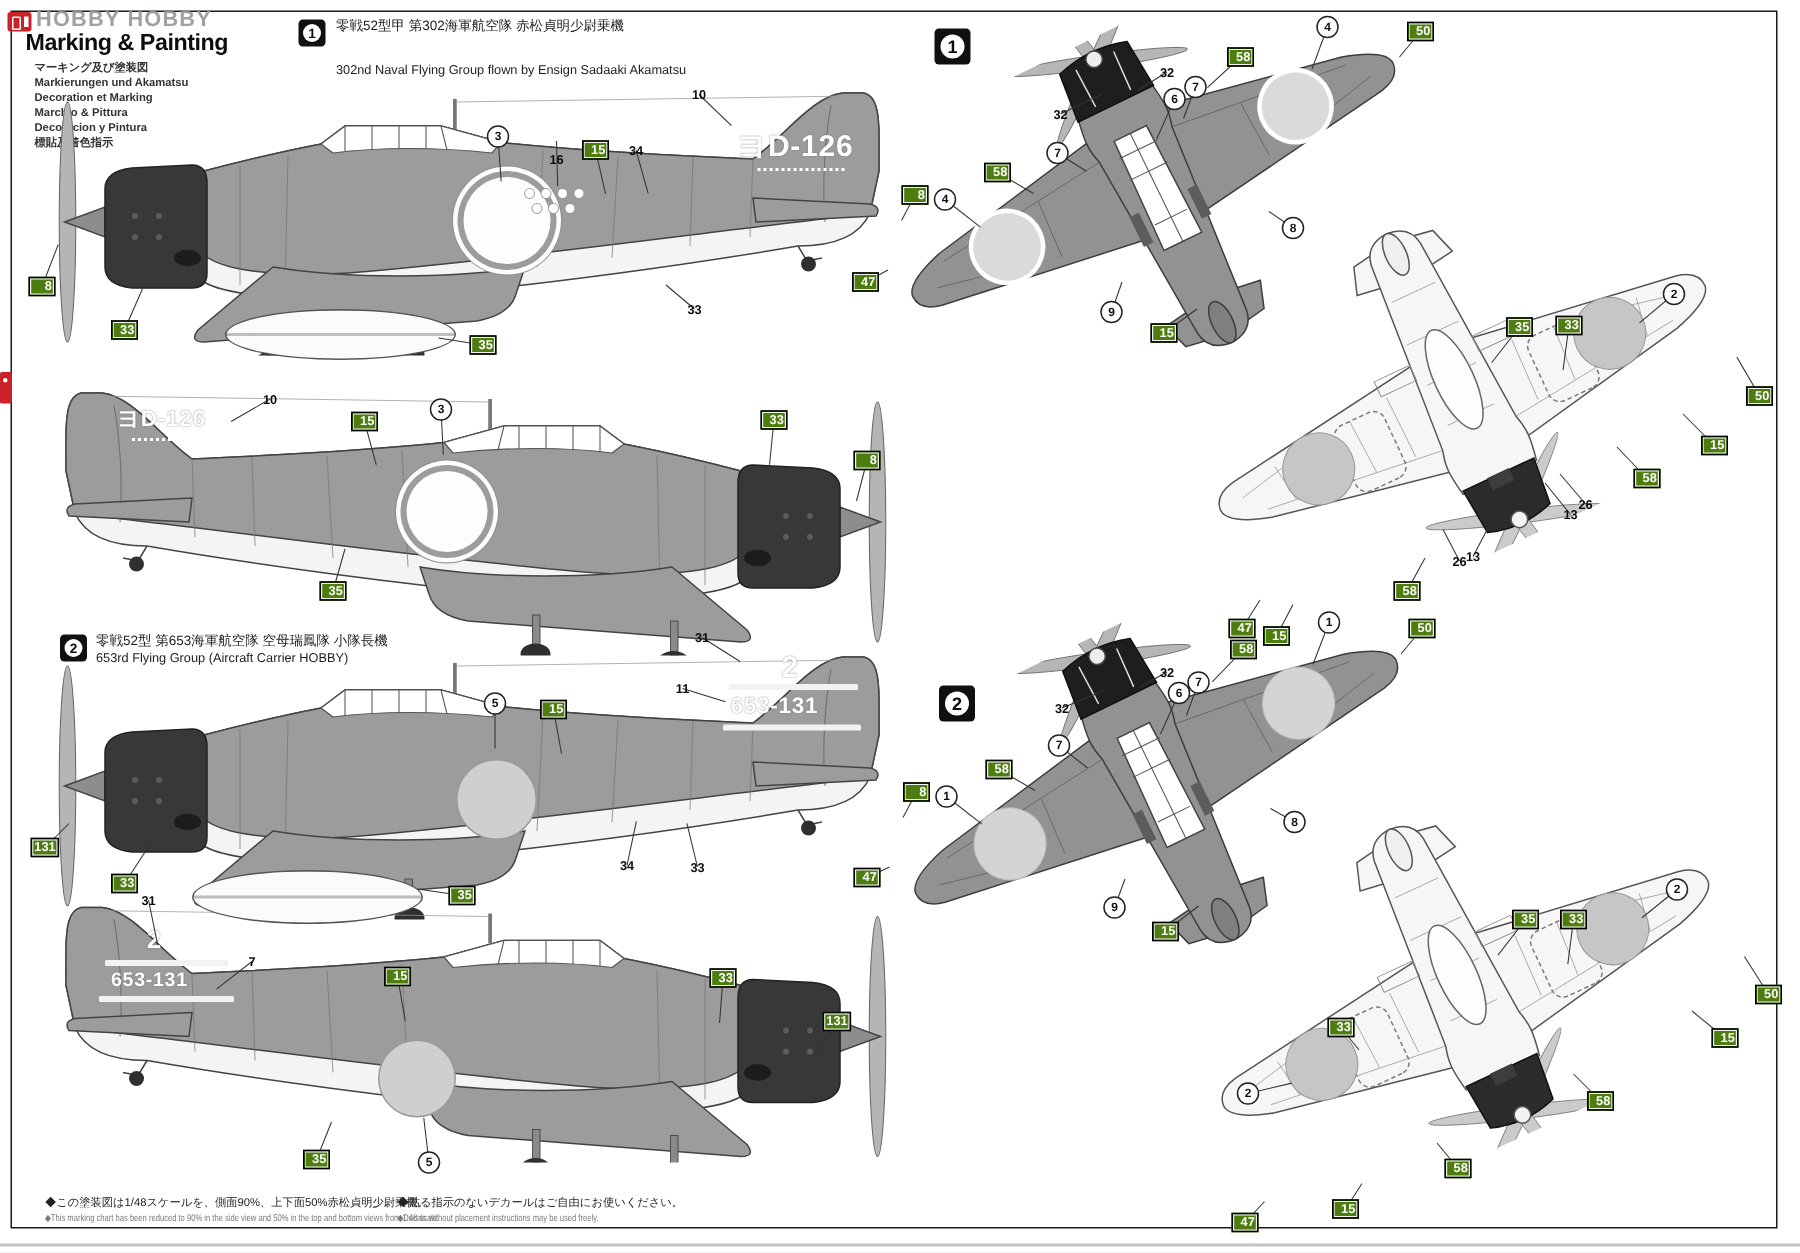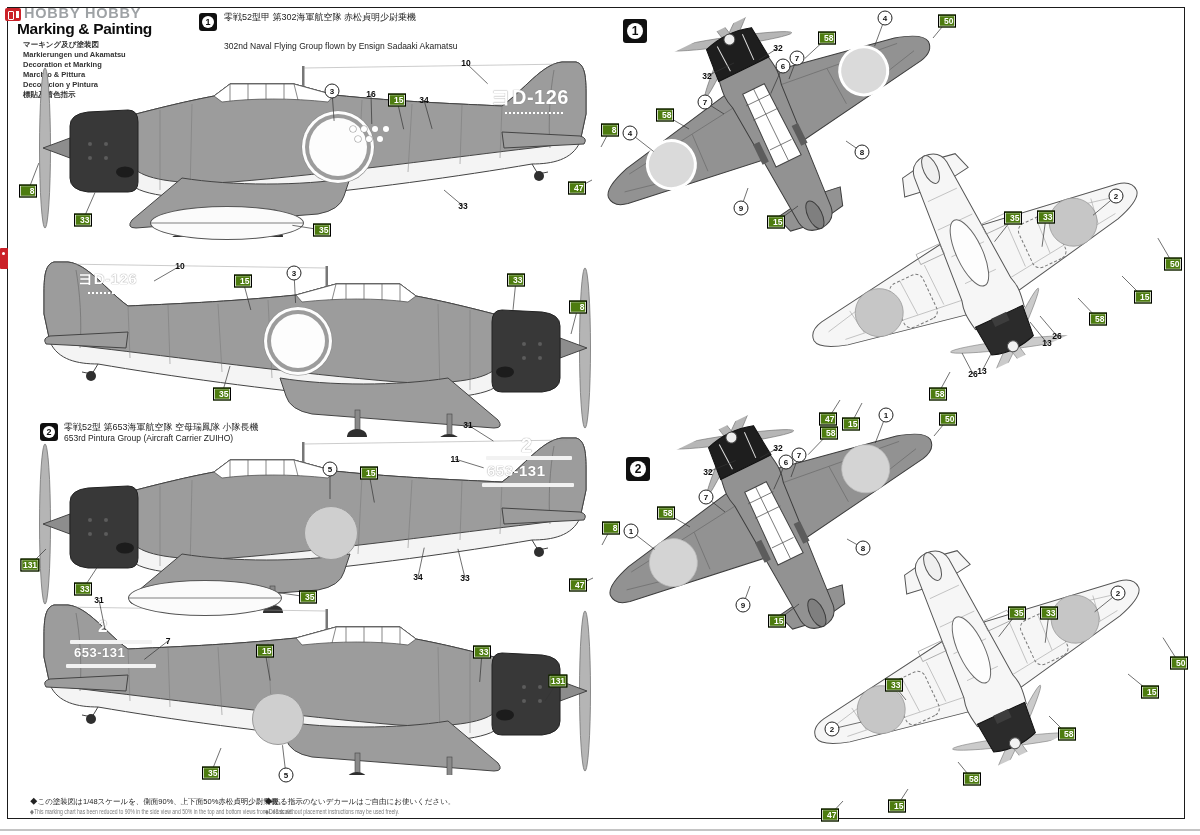--- a/index.html
+++ b/index.html
@@ -157,21 +157,21 @@
 
   <div class="badge sm" style="left:199px;top:13px;">
       <span>1</span>
     </div>
   <div class="hjp" style="left:224px;top:11px;">零戦52型甲  第302海軍航空隊 赤松貞明少尉乗機</div>
   <div class="hen" style="left:224px;top:41px;">302nd Naval Flying Group flown by Ensign Sadaaki Akamatsu</div>
   <div class="badge sm" style="left:40px;top:423px;">
       <span>2</span>
     </div>
   <div class="hjp" style="left:64px;top:421px;">零戦52型  第653海軍航空隊 空母瑞鳳隊  小隊長機</div>
-  <div class="hen" style="left:64px;top:433px;">653rd Pintura Group (Aircraft Carrier ZUIHO)</div>
+  <div class="hen" style="left:64px;top:433px;">653rd Flying Group (Aircraft Carrier HOBBY)</div>
   <div class="badge lg" style="left:623px;top:19px;">
       <span>1</span>
     </div>
   <div class="badge lg" style="left:626px;top:457px;">
       <span>2</span>
     </div>
 
   <div class="side" style="left:32px;top:52px;">
     <svg width="560" height="185" viewBox="0 0 560 185">
         <use href="#side-zero"></use>
@@ -338,21 +338,21 @@
       <line x1="894" y1="685" x2="906" y2="700" stroke="#333" stroke-width=".7"></line>
       <line x1="832" y1="729" x2="861.1924086247003" y2="722.0860084836236" stroke="#333" stroke-width=".7"></line>
       <line x1="1067" y1="734" x2="1049" y2="716" stroke="#333" stroke-width=".7"></line>
       <line x1="972" y1="779" x2="958" y2="762" stroke="#333" stroke-width=".7"></line>
       <line x1="897" y1="806" x2="908" y2="789" stroke="#333" stroke-width=".7"></line>
       <line x1="830" y1="815" x2="843" y2="801" stroke="#333" stroke-width=".7"></line>
     </svg>
   <div id="overlay">
       <div class="co p" style="left: 466px; top: 63px;">10</div>
       <div class="co c" style="left: 332px; top: 91px;">3</div>
-      <div class="co p" style="left: 371px; top: 94px;">16</div>
+      <div class="co p" style="left: 371px; top: 106px;">16</div>
       <div class="co b" style="left: 397px; top: 100px;">15</div>
       <div class="co p" style="left: 424px; top: 100px;">34</div>
       <div class="co b" style="left: 28px; top: 191px;">8</div>
       <div class="co b" style="left: 83px; top: 220px;">33</div>
       <div class="co b" style="left: 322px; top: 230px;">35</div>
       <div class="co p" style="left: 463px; top: 206px;">33</div>
       <div class="co p" style="left: 180px; top: 266px;">10</div>
       <div class="co b" style="left: 243px; top: 281px;">15</div>
       <div class="co c" style="left: 294px; top: 273px;">3</div>
       <div class="co b" style="left: 516px; top: 280px;">33</div>

